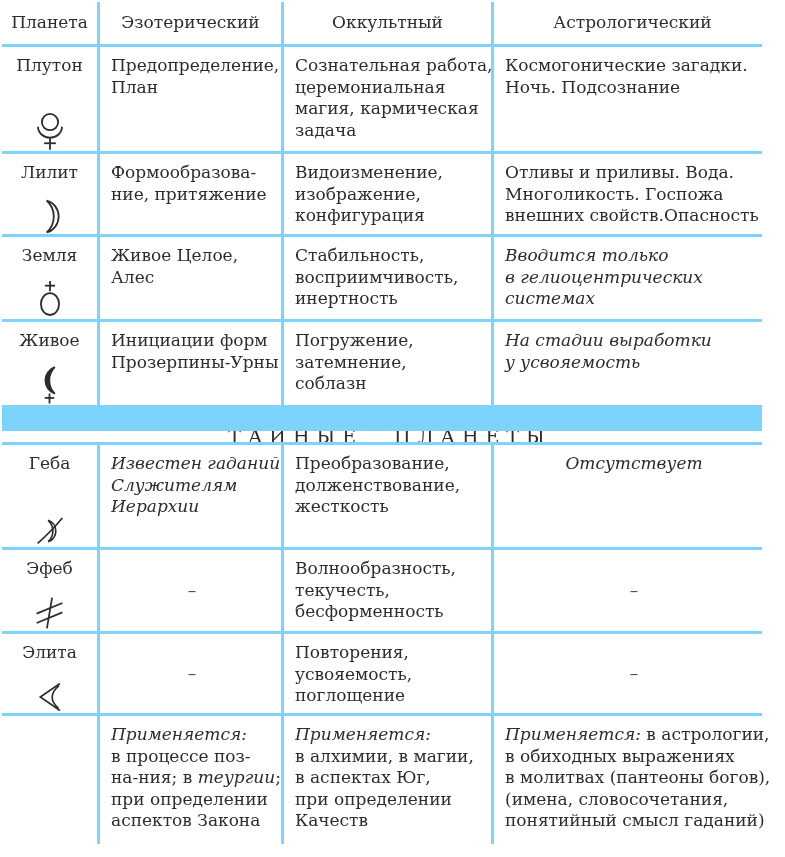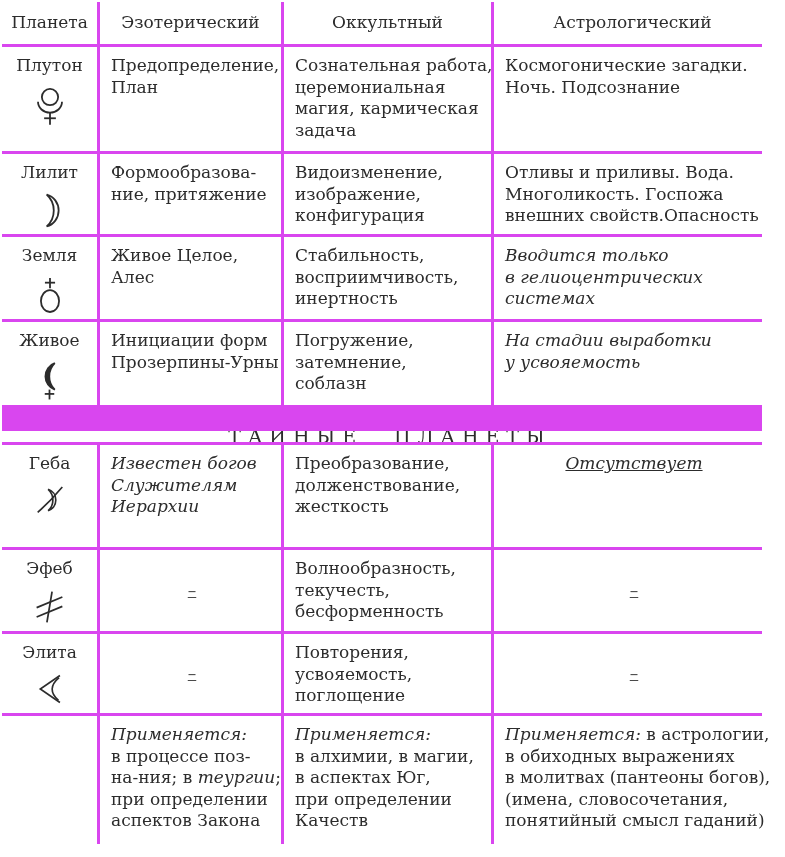--- a/index.html
+++ b/index.html
@@ -3,46 +3,46 @@
 <meta charset="utf-8">
 <style>
   html,body{margin:0;padding:0;}
   body{
     width:785px;height:857px;position:relative;background:#ffffff;
     font-family:"DejaVu Serif","Liberation Serif",serif;color:#2c2c2c;
     overflow:hidden;
   }
   .planets-table{
     position:absolute;left:2px;top:2px;width:760px;
-    background:#d946ef;padding:0;display:grid;
+    background:#7dd3fc;padding:0;display:grid;
     grid-template-columns:95px 181px 207px 277px;
     grid-template-rows:42px 104px 80px 82px 83px 34px 102px 81px 79px 128px;
     gap:3px;
   }
   .cell{
     background:#ffffff;font-size:17px;line-height:21.6px;
-    padding:8px 8px 0 11px;overflow:hidden;
+    padding:8px 8px 0 11px;overflow:hidden;justify-content:space-between;
   }
   .head-cell{
     display:flex;align-items:center;justify-content:center;
     padding:0;font-size:17px;
   }
   .planet-cell{
     display:flex;flex-direction:column;align-items:center;
     padding:8px 2px 0 2px;text-align:center;
   }
   .planet-symbol{margin-top:9px;flex:0 0 auto;}
   .planet-symbol svg{display:block;}
   .section-cell{
     grid-column:1/-1;display:flex;align-items:center;justify-content:center;
     font-size:19px;letter-spacing:7px;word-spacing:18px;
     padding:0 0 0 7px;
     margin-top:23px;
   }
-  .align-center{text-align:center;text-decoration:underline;}
+  .align-center{text-align:center;}
   .v-middle{
     display:flex;flex-direction:column;justify-content:center;
     padding-top:0;color:#4a4a4a;
   }
   .line{white-space:nowrap;}
   .line i{font-style:italic;}
 </style>
 </head>
 <body>
 
@@ -149,21 +149,21 @@
     <div class="cell planet-cell">
       <div class="planet-name">Геба</div>
       <div class="planet-symbol">
         <svg viewBox="0 0 24 26" height="32" width="30">
           <path d="M10.5,4.3a8.8,9.1 0 0 1 0,17.4a11.3,11.6 0 0 0 0,-17.4z" fill="none" stroke="#2c2c2c" stroke-width="1.35"></path>
           <path d="M2,23Q12,14.5 22,2.5" fill="none" stroke="#2c2c2c" stroke-width="1.35"></path>
         </svg>
       </div>
     </div>
     <div class="cell">
-      <div class="line"><i>Известен богов</i></div>
+      <div class="line"><i>Известен гаданий</i></div>
       <div class="line"><i>Служителям</i></div>
       <div class="line"><i>Иерархии</i></div>
     </div>
     <div class="cell">
       <div class="line"><span>Преобразование,</span></div>
       <div class="line"><span>долженствование,</span></div>
       <div class="line"><span>жесткость</span></div>
     </div>
     <div class="cell align-center">
       <div class="line"><i>Отсутствует</i></div>

